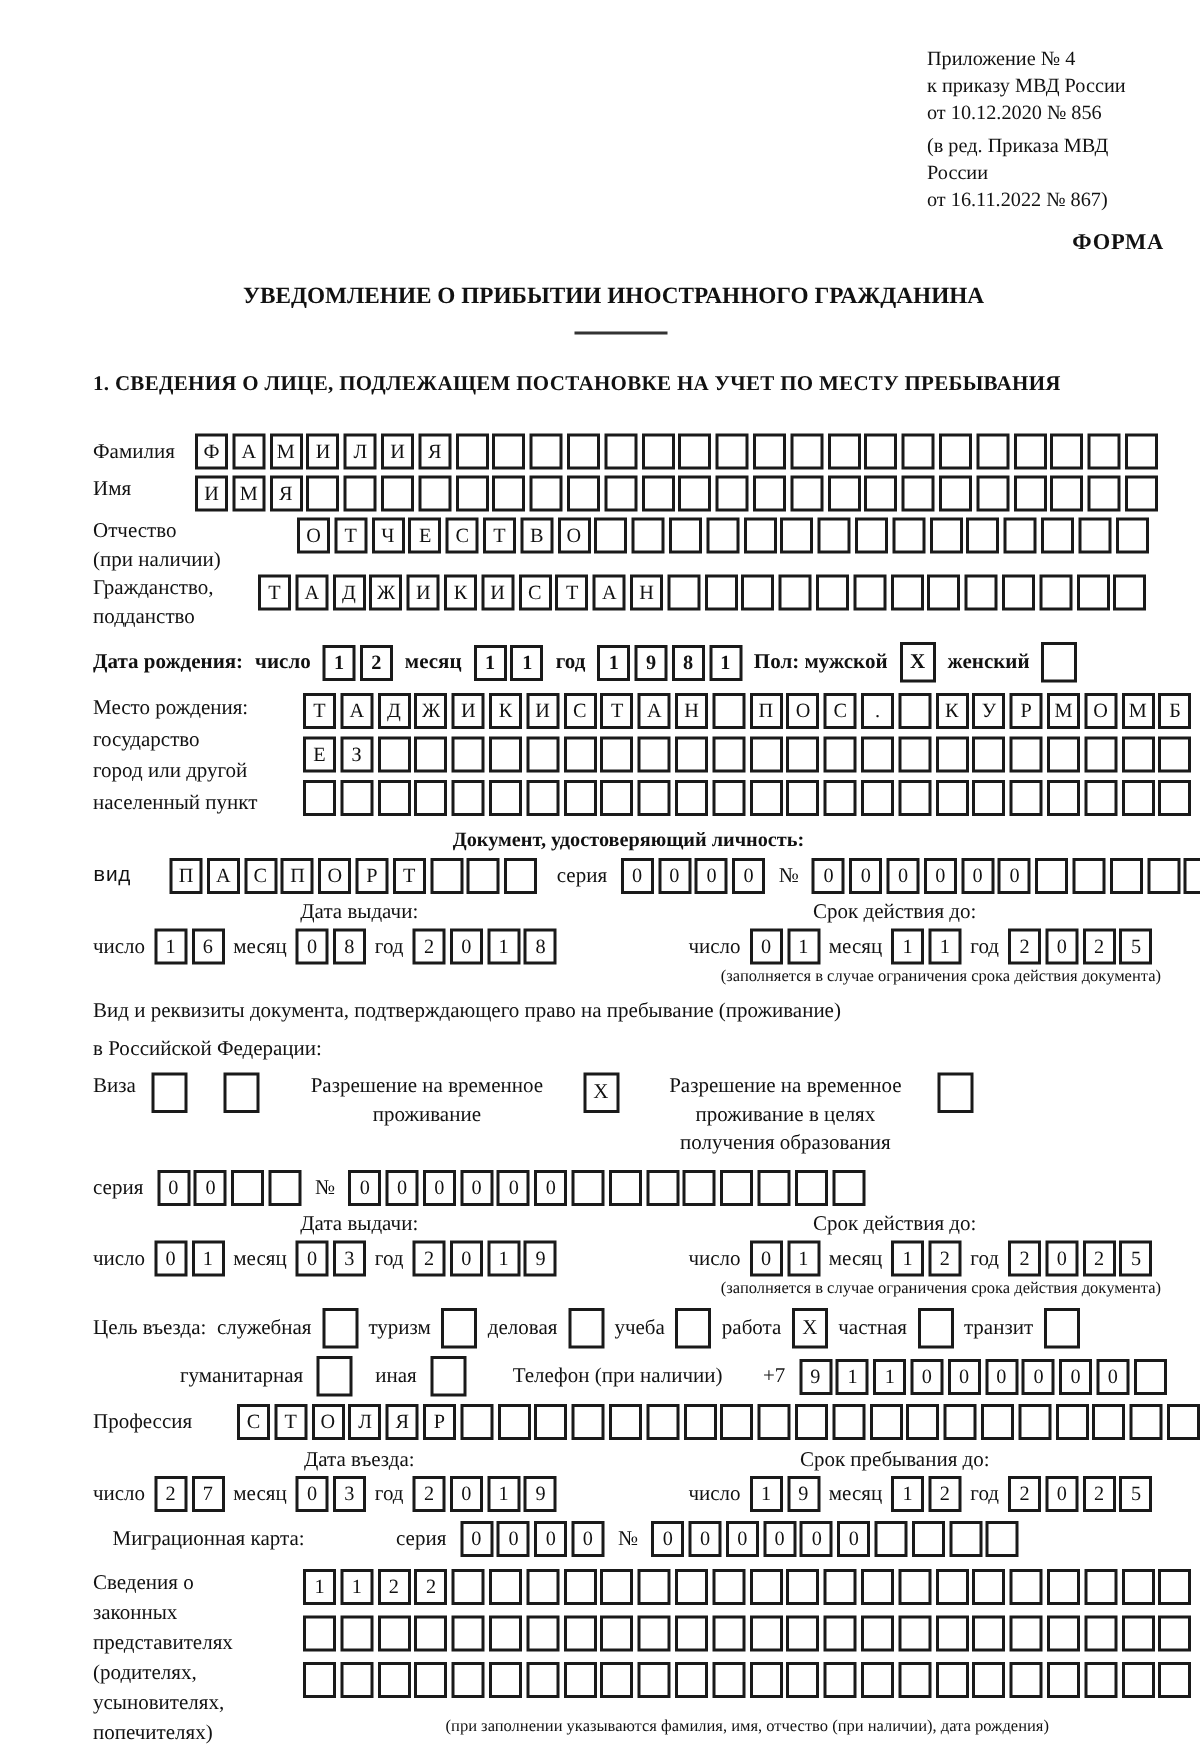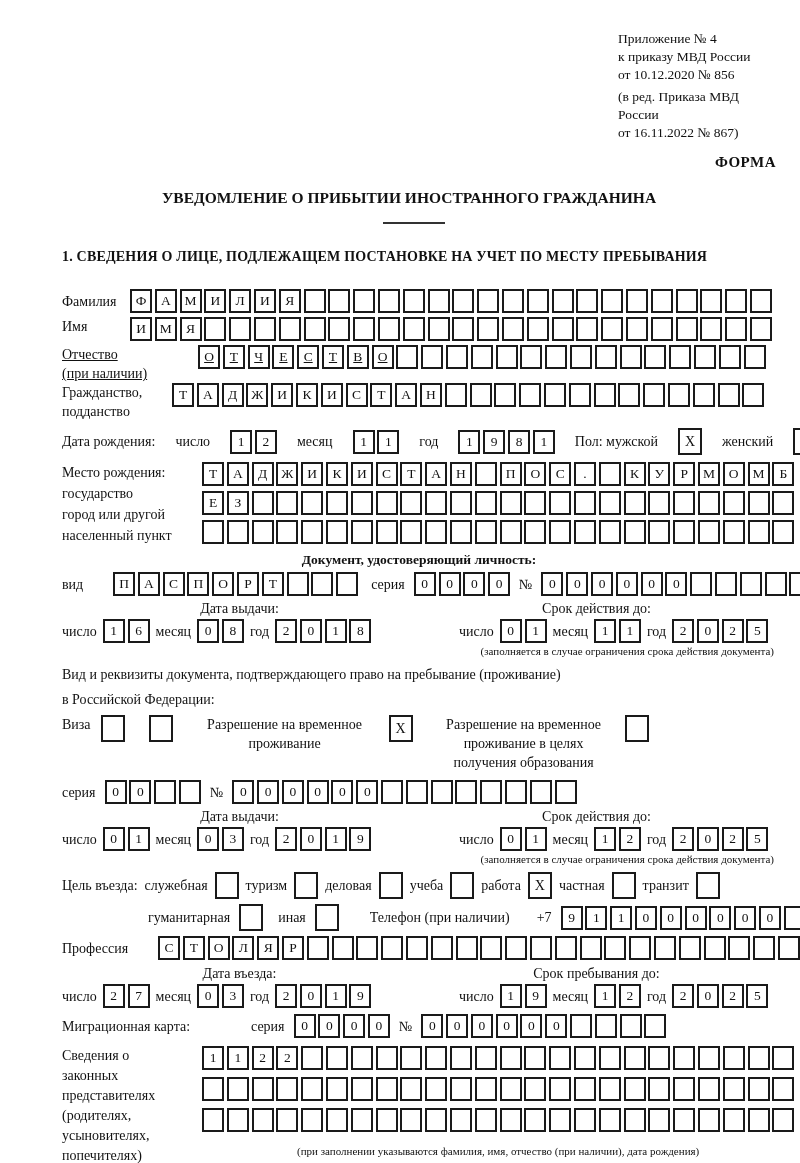--- a/index.html
+++ b/index.html
@@ -118,21 +118,21 @@
         <span class="cell"></span>
         <span class="cell"></span>
         <span class="cell"></span>
         <span class="cell"></span>
         <span class="cell"></span>
         <span class="cell"></span>
         <span class="cell"></span>
       </span>
   </div>
 
-  <div class="row" style="margin-top:4px;text-decoration:underline;">
+  <div class="row" style="margin-top:4px;">
     <span class="lbl" style="width:136px;">
       <span>Отчество</span><br><span>(при наличии)</span>
     </span>
     <span class="cells">
         <span class="cell">О</span>
         <span class="cell">Т</span>
         <span class="cell">Ч</span>
         <span class="cell">Е</span>
         <span class="cell">С</span>
         <span class="cell">Т</span>
@@ -181,21 +181,21 @@
         <span class="cell"></span>
         <span class="cell"></span>
         <span class="cell"></span>
         <span class="cell"></span>
         <span class="cell"></span>
         <span class="cell"></span>
         <span class="cell"></span>
       </span>
   </div>
 
-  <div class="row" style="margin-top:7px; align-items:center; gap:20px;">
+  <div class="row" style="margin-top:7px; align-items:center; gap:8px;font-weight:bold;">
     <span class="lbl">Дата рождения:</span>
     <span class="lbl">число</span>
     <span class="cells">
         <span class="cell">1</span>
         <span class="cell">2</span>
       </span>
     <span class="lbl">месяц</span>
     <span class="cells">
         <span class="cell">1</span>
         <span class="cell">1</span>
@@ -297,21 +297,21 @@
           <span class="cell"></span>
           <span class="cell"></span>
           <span class="cell"></span>
           <span class="cell"></span>
         </span>
     </span>
   </div>
 
   <div class="boldc" style="margin-top:6px;">Документ, удостоверяющий личность:</div>
   <div class="row" style="margin-top:4px; align-items:center; gap:9px;">
-    <span class="lbl" style="width:42px;">вид</span>
+    <span class="lbl" style="width:42px;font-family:Liberation Mono, monospace;">вид</span>
     <span class="cells">
         <span class="cell">П</span>
         <span class="cell">А</span>
         <span class="cell">С</span>
         <span class="cell">П</span>
         <span class="cell">О</span>
         <span class="cell">Р</span>
         <span class="cell">Т</span>
         <span class="cell"></span>
         <span class="cell"></span>
@@ -482,21 +482,21 @@
     <span class="chk"></span>
     <span class="lbl">учеба</span>
     <span class="chk"></span>
     <span class="lbl">работа</span>
     <span class="chk">X</span>
     <span class="lbl">частная</span>
     <span class="chk"></span>
     <span class="lbl">транзит</span>
     <span class="chk"></span>
   </div>
-  <div class="row" style="margin-top:5px; margin-left:86px; align-items:center; gap:9px;">
+  <div class="row" style="margin-top:5px; margin-left:58px; align-items:center; gap:9px;">
     <span class="lbl">гуманитарная</span>
     <span class="chk"></span>
     <span class="lbl" style="margin-left:6px;">иная</span>
     <span class="chk"></span>
     <span class="lbl" style="margin-left:22px;">Телефон (при наличии)</span>
     <span class="lbl" style="margin-left:18px;">+7</span>
     <span class="cells">
         <span class="cell">9</span>
         <span class="cell">1</span>
         <span class="cell">1</span>
@@ -581,21 +581,21 @@
       <span class="cells">
           <span class="cell">2</span>
           <span class="cell">0</span>
           <span class="cell">2</span>
           <span class="cell">5</span>
         </span>
     </span>
   </div>
 
   <div class="row" style="margin-top:6px; align-items:center; gap:9px;">
-    <span class="lbl" style="width:180px;">Миграционная карта:</span>
+    <span class="lbl" style="width:180px;margin-left:13px;">Миграционная карта:</span>
     <span class="lbl">серия</span>
     <span class="cells">
         <span class="cell">0</span>
         <span class="cell">0</span>
         <span class="cell">0</span>
         <span class="cell">0</span>
       </span>
     <span class="lbl">№</span>
     <span class="cells">
         <span class="cell">0</span>

